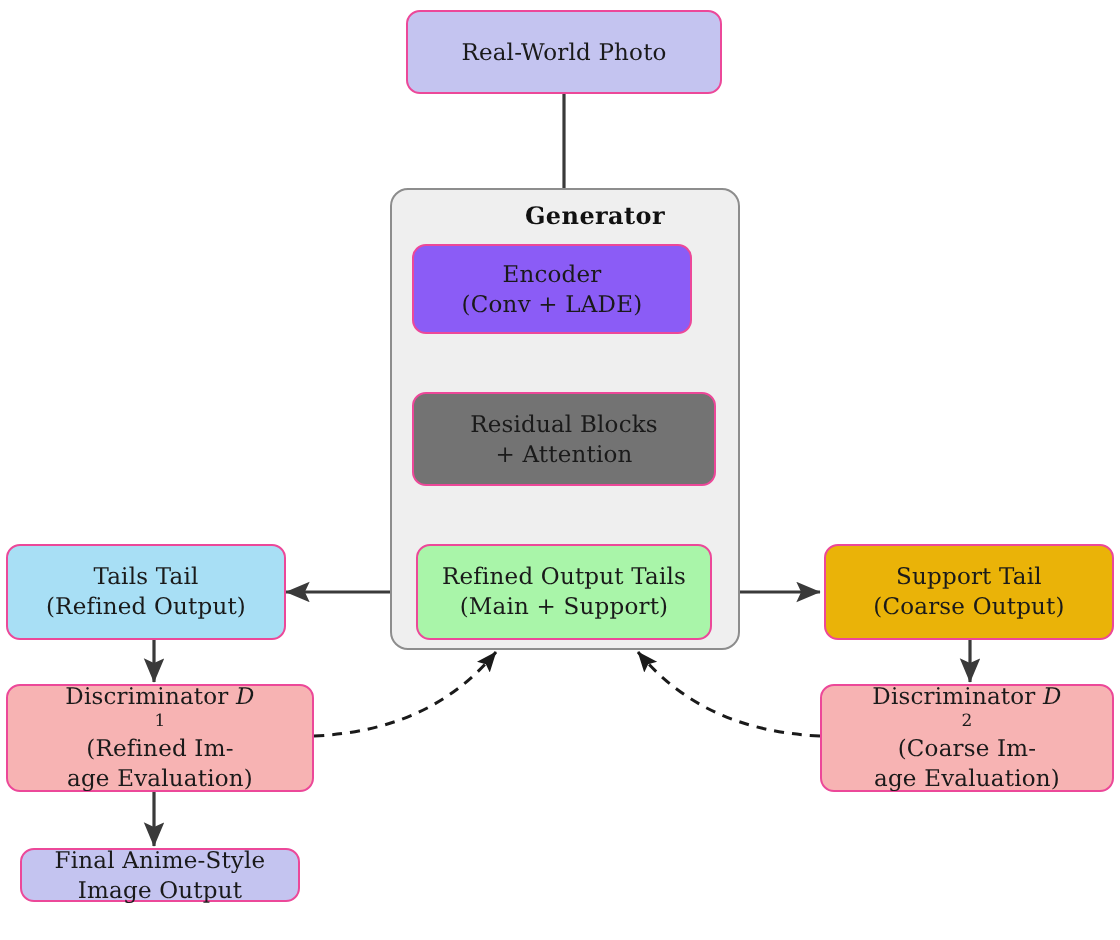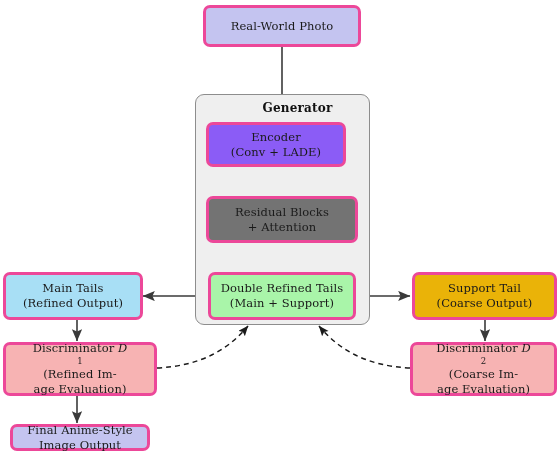--- a/index.html
+++ b/index.html
@@ -9,21 +9,21 @@
     font-family:"DejaVu Serif","Liberation Serif",serif;
     overflow:hidden;
     position:relative;
   }
   #canvas{position:absolute;left:0;top:0;width:560px;height:470px;}
   svg.edges{position:absolute;left:0;top:0;width:560px;height:470px;pointer-events:none;}
 
   .node{
     position:absolute;
     box-sizing:border-box;
-    border:3px solid #ec4899;
+    border:1px solid #ec4899;
     border-radius:7px;
     display:flex;
     align-items:center;
     justify-content:center;
     text-align:center;
     color:#1a1a1a;
     line-height:1.28;
     font-size:11.5px;
     letter-spacing:0.1px;
   }
@@ -101,28 +101,28 @@
 
   <div class="node" style="left:206px;top:196px;width:152px;height:47px;background:#737373;">
     <span class="lines">
       <span>Residual Blocks</span>
       <span>+ Attention</span>
     </span>
   </div>
 
   <div class="node" style="left:208px;top:272px;width:148px;height:48px;background:#a9f5a9;">
     <span class="lines">
-      <span>Double Refined Tails</span>
+      <span>Refined Output Tails</span>
       <span>(Main + Support)</span>
     </span>
   </div>
 
   <div class="node" style="left:3px;top:272px;width:140px;height:48px;background:#a8dff5;">
     <span class="lines">
-      <span>Main Tails</span>
+      <span>Tails Tail</span>
       <span>(Refined Output)</span>
     </span>
   </div>
 
   <div class="node" style="left:412px;top:272px;width:145px;height:48px;background:#eab308;">
     <span class="lines">
       <span>Support Tail</span>
       <span>(Coarse Output)</span>
     </span>
   </div>

